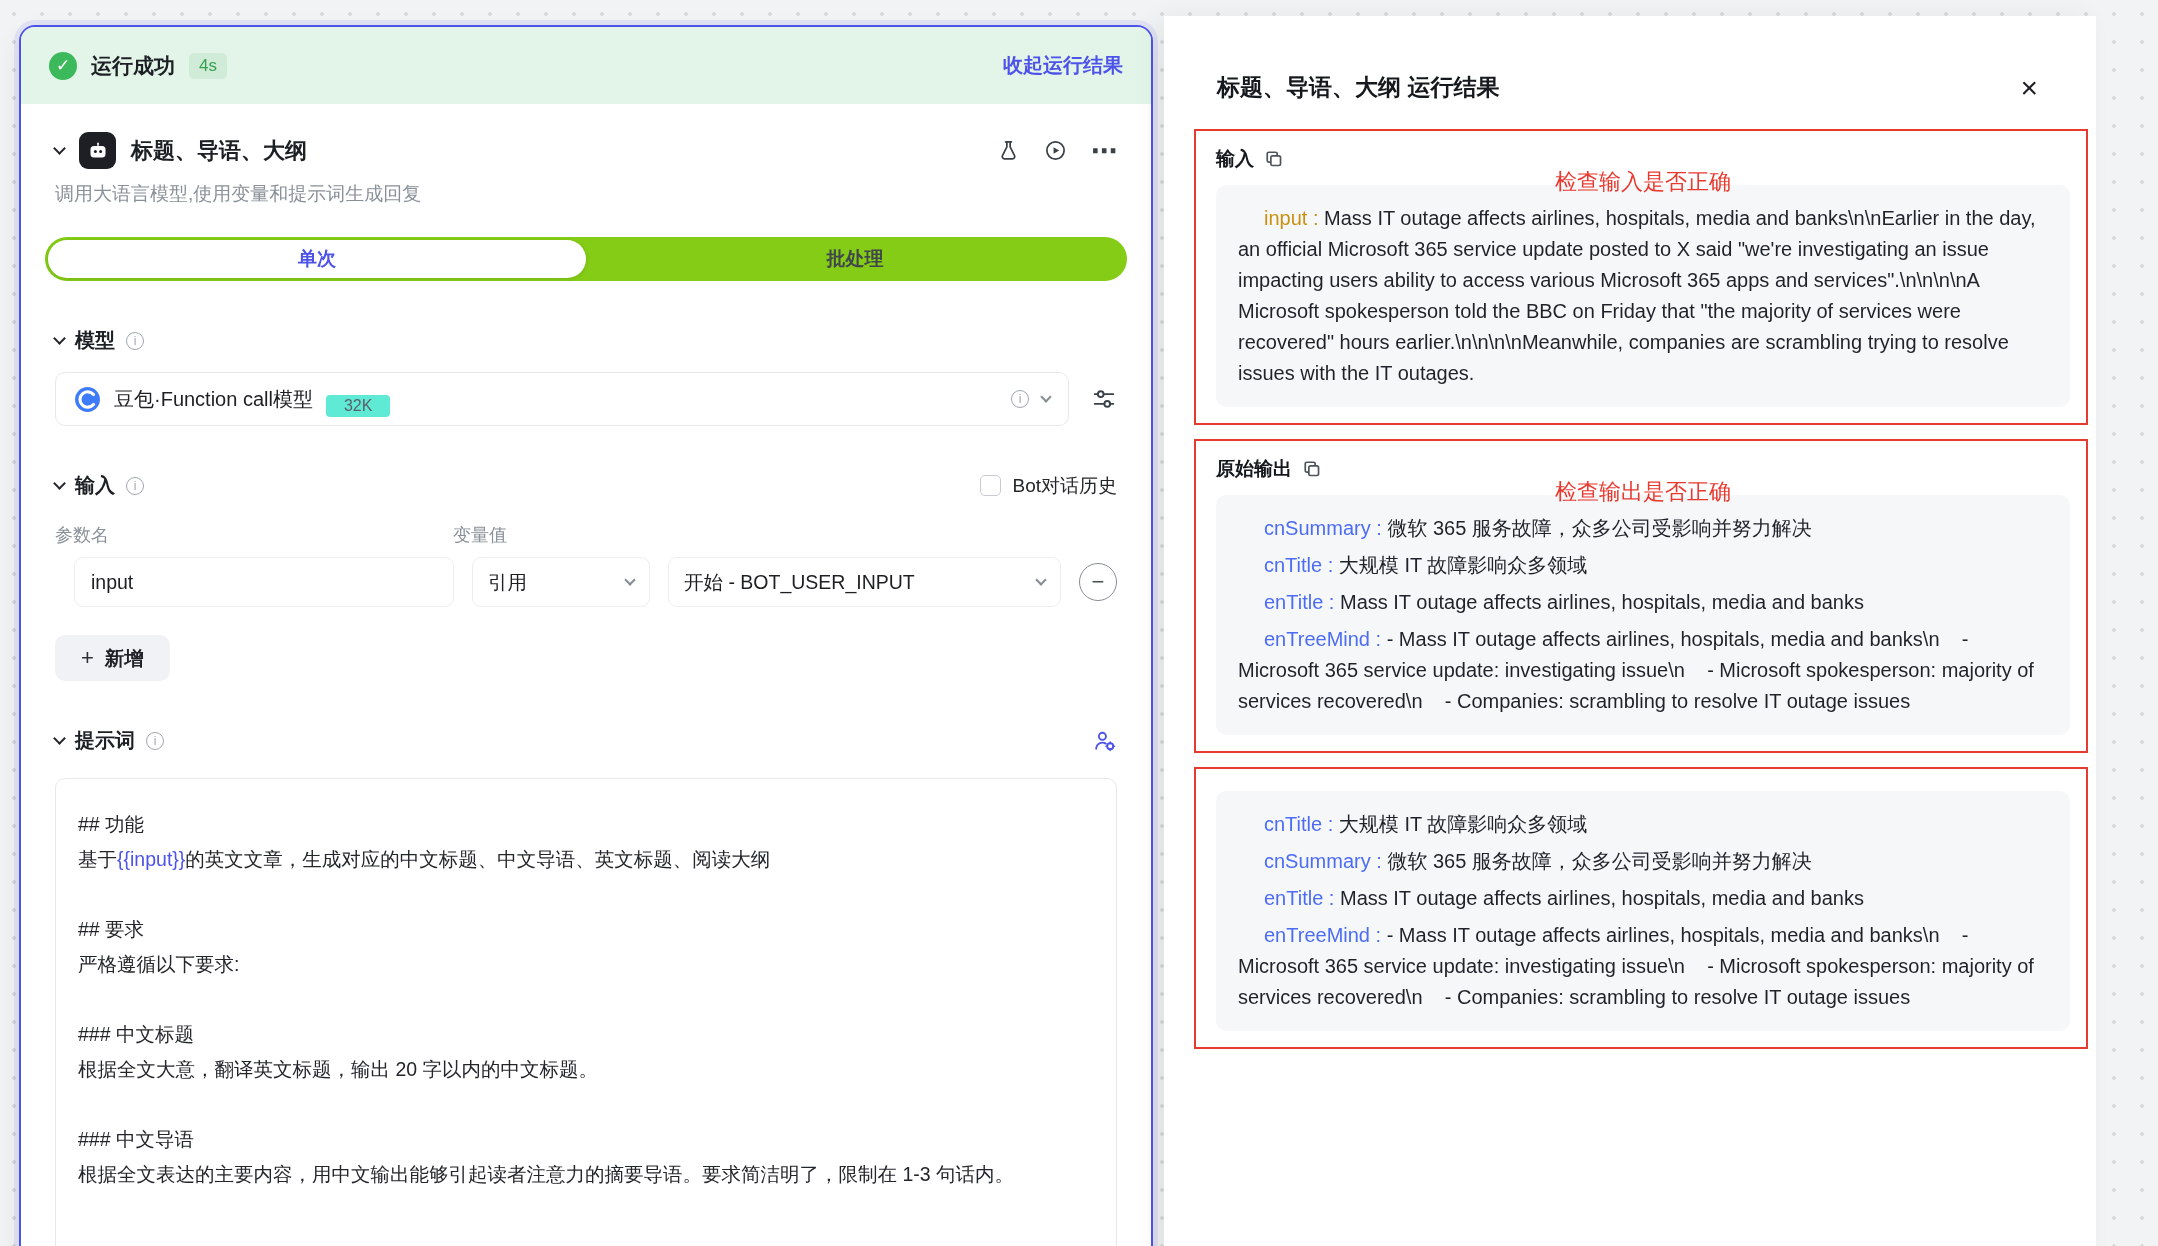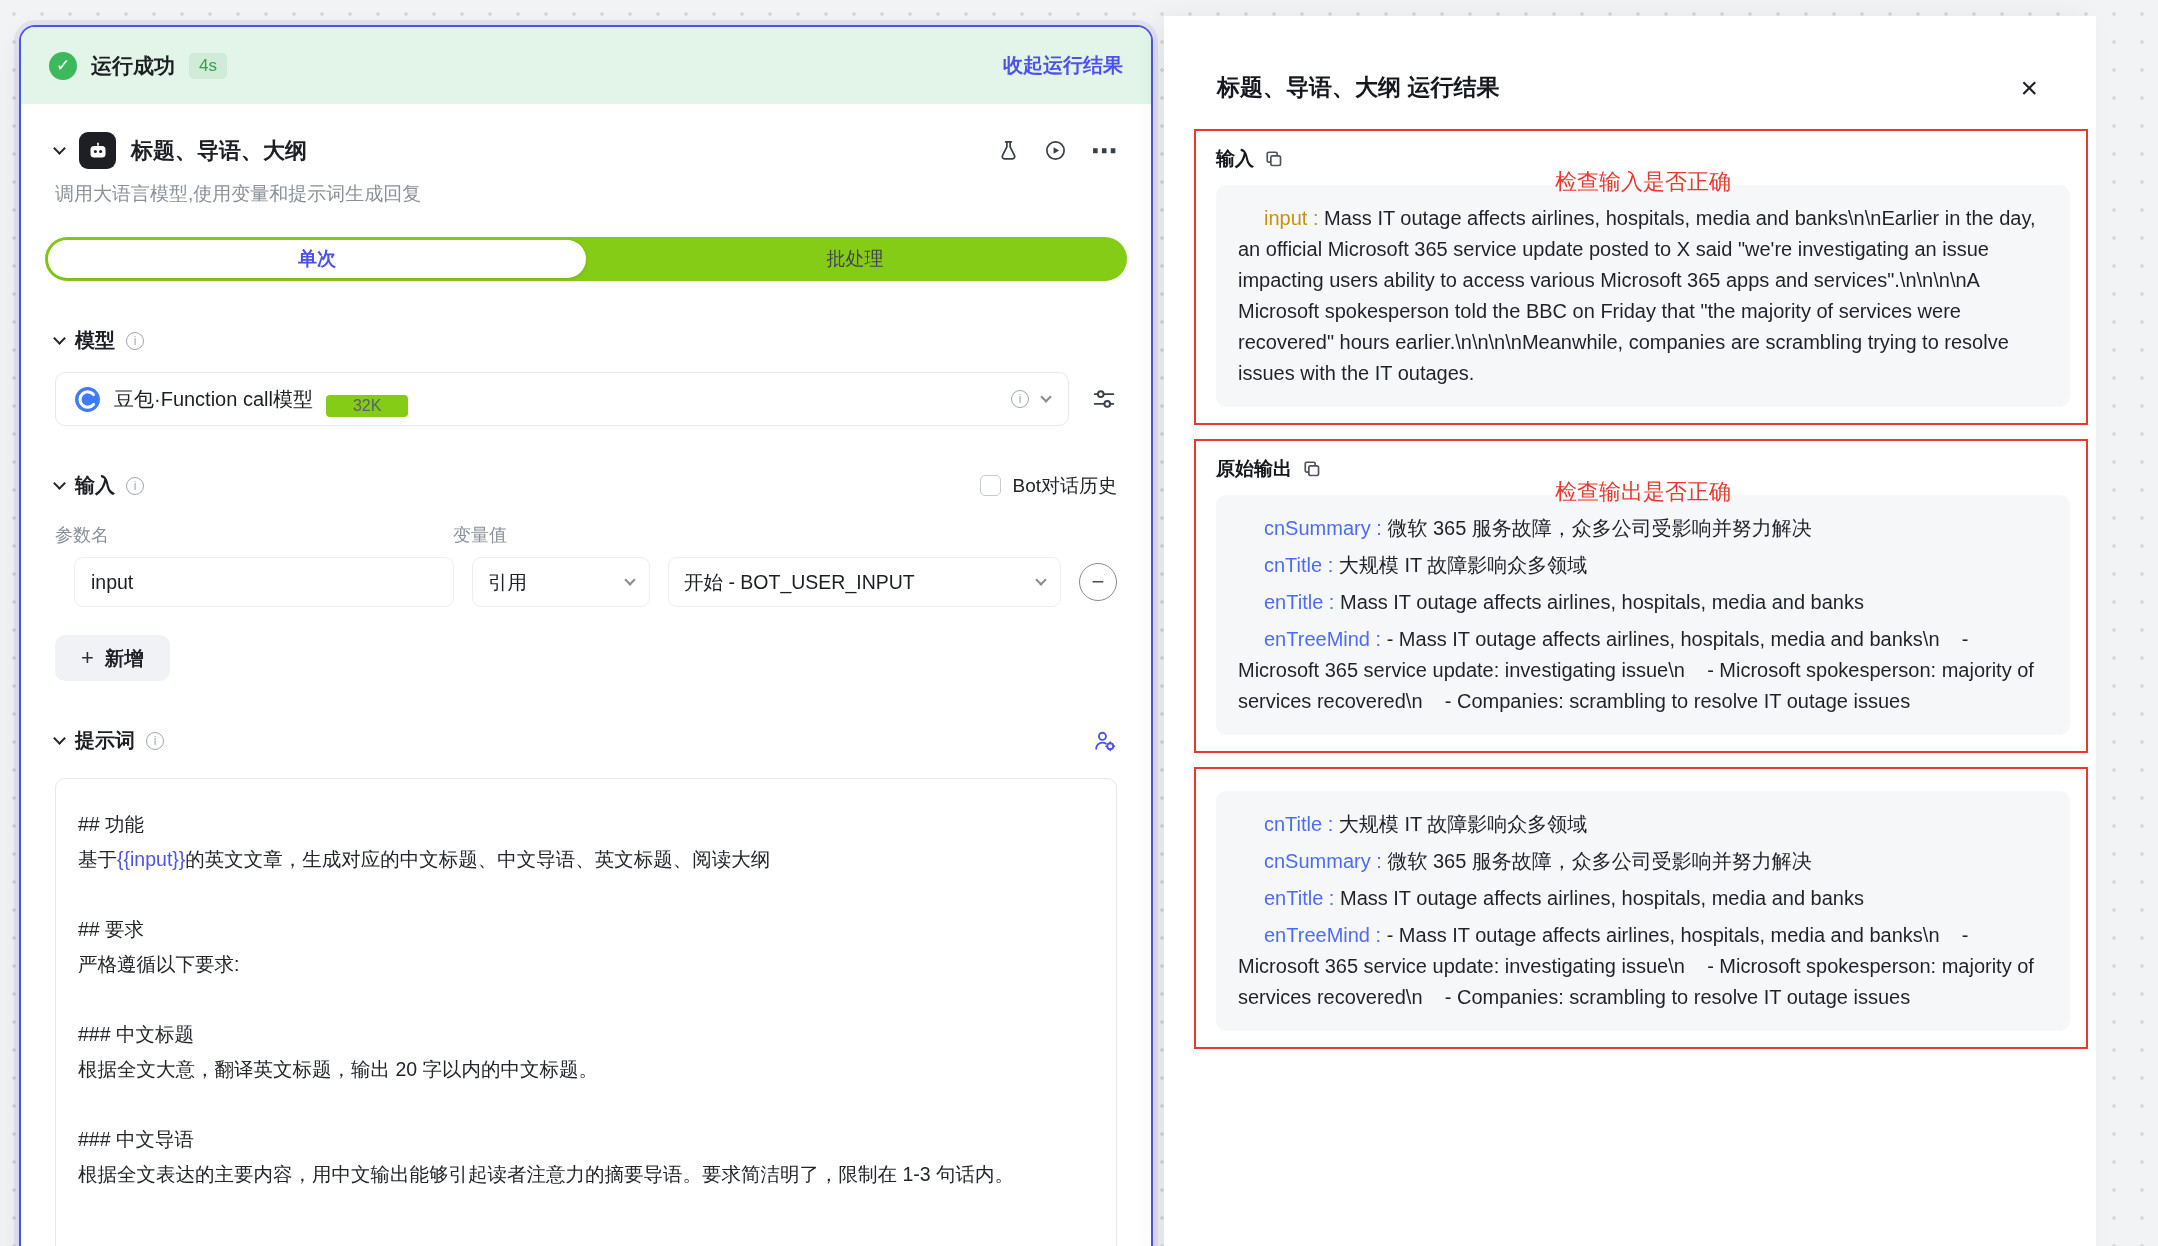--- a/index.html
+++ b/index.html
@@ -36,34 +36,34 @@
   .avatar { width:37px; height:37px; background:#1d1f24; border-radius:9px; display:flex;
             align-items:center; justify-content:center; flex:none; }
   .node-title { font-size:22px; font-weight:700; margin:0; }
   .head-icons { margin-left:auto; display:flex; align-items:center; gap:24px; color:#3a4048; }
   .hicon { display:flex; cursor:pointer; }
   .more { font-size:26px; font-weight:700; color:#3a4048; cursor:pointer; line-height:1; }
   .node-desc { padding:0 34px; margin:12px 0 0; font-size:19px; color:#8a9099; }
 
   .seg { margin:30px 24px 0; background:#84cc16; border-radius:22px; height:44px; display:flex; padding:3px; }
   .seg-item { flex:1; display:flex; align-items:center; justify-content:center; font-size:19px;
-              color:#41464d; border-radius:19px; cursor:pointer; }
+              color:#41464d; border-radius:19px; cursor:pointer;font-weight:bold; }
   .seg-item.active { background:#fff; color:#4d53e8; font-weight:700; box-shadow:0 1px 4px rgba(0,0,0,.12); }
 
   .sect { padding:0 34px; margin-top:46px; }
   .sect-head { display:flex; align-items:center; gap:11px; }
   .sect-head h3 { font-size:20px; font-weight:700; margin:0; }
   .info-i { width:18px; height:18px; border:1.4px solid #a0a6af; color:#a0a6af; border-radius:50%;
             font-size:12px; display:inline-flex; align-items:center; justify-content:center; font-style:normal; flex:none; }
 
   .model-row { display:flex; align-items:center; margin-top:18px; gap:22px; }
   .model-select { flex:1; height:54px; border:1.5px solid #e6e8ee; border-radius:10px; display:flex;
                   align-items:center; padding:0 18px; gap:13px; background:#fff; cursor:pointer; }
   .model-name { font-size:20px; }
-  .model-badge { background:#84cc16; color:#5b616b; font-size:16px; padding:2px 27px; border-radius:4px;margin-top:13px; }
+  .model-badge { background:#5eead4; color:#5b616b; font-size:16px; padding:2px 18px; border-radius:4px;margin-top:13px; }
   .mflex { flex:1; }
 
   .bot-hist { margin-left:auto; display:flex; align-items:center; gap:11px; font-size:19px; color:#23262b; cursor:pointer; }
   .checkbox { width:21px; height:21px; border:1.7px solid #c6cbd3; border-radius:5px; background:#fff; flex:none; }
 
   .cols { display:flex; margin-top:24px; font-size:18px; color:#8a9099; }
   .c1 { width:398px; }
   .param-row { display:flex; gap:18px; margin-top:10px; align-items:center;padding-left:19px; }
   .text-input { width:380px; height:50px; border:1.5px solid #eceef2; background:#fff; border-radius:9px;
                 padding:0 16px; font-size:19.5px; color:#1c1f23; font-family:inherit; }

